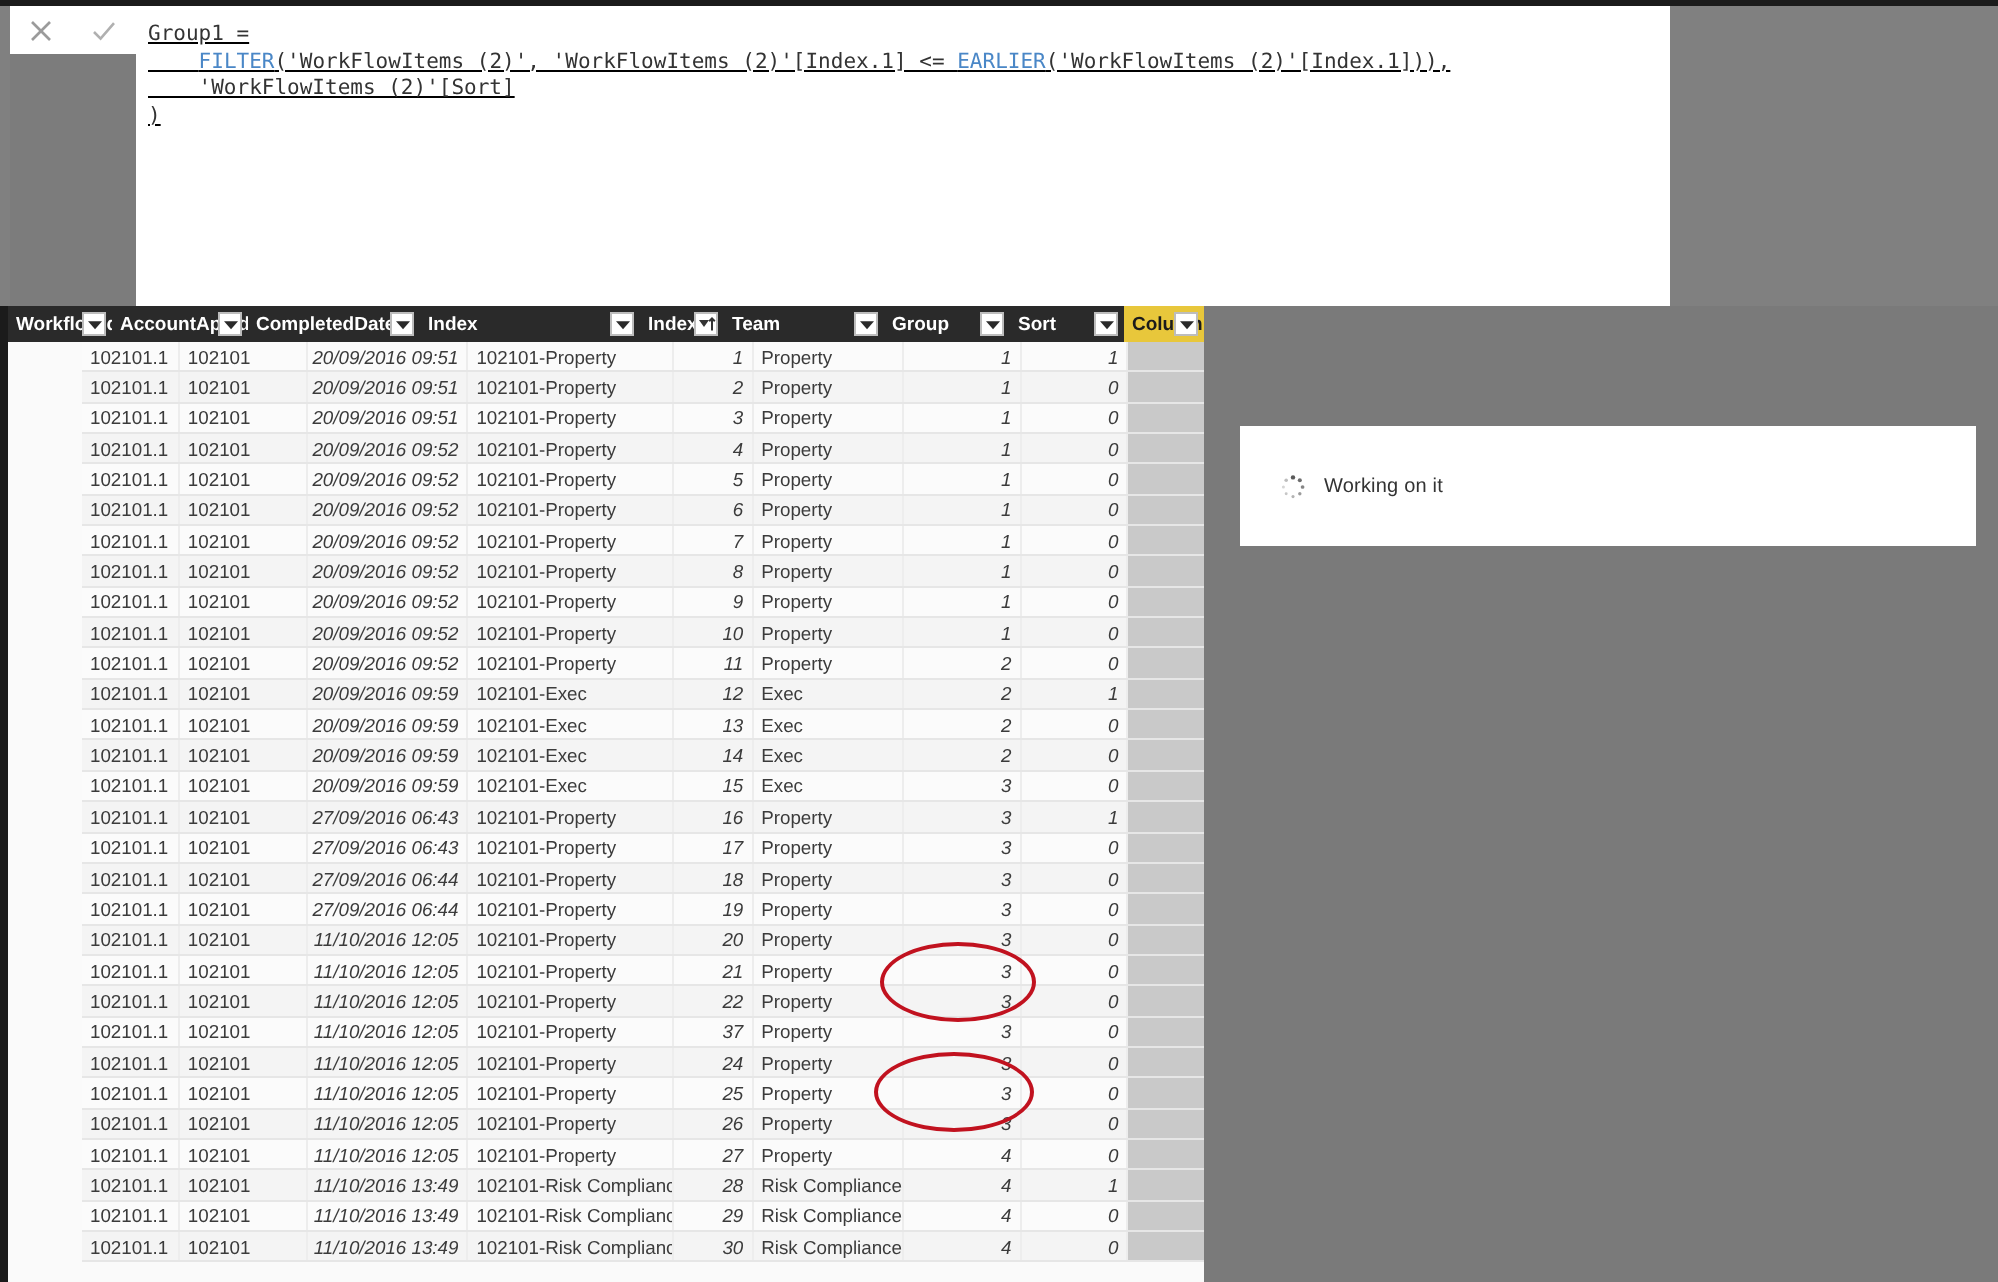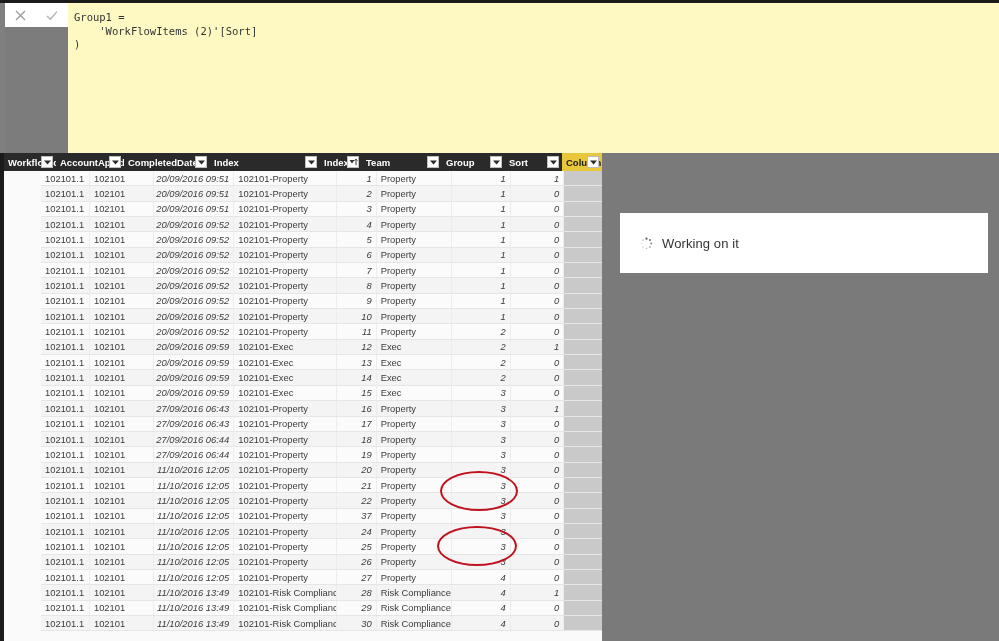--- a/index.html
+++ b/index.html
@@ -54,25 +54,26 @@
     width: 22px; height: 22px;
     display: flex;
     align-items: center;
     justify-content: center;
     cursor: pointer;
   }
   .fa-btn svg { display: block; }
   .formula-editor {
     position: absolute;
     left: 68px; top: 0;
-    width: 931px; height: 150px;
-    background: #fef9c3;
+    width: 767px; height: 150px;
+    background: #ffffff;
     padding: 8px 0 0 6px;
     box-sizing: border-box;
     overflow: hidden;
+    text-decoration: underline;
   }
   .code-line {
     font-family: "DejaVu Sans Mono", "Liberation Mono", monospace;
     font-size: 10.5px;
     line-height: 13.6px;
     color: #333333;
     white-space: pre;
   }
   .fn { color: #4a87c7; }
 
@@ -193,21 +194,21 @@
     position: absolute;
     left: 620px; top: 213px;
     width: 368px; height: 60px;
     background: #ffffff;
     display: flex;
     align-items: center;
     padding-left: 20px;
     box-sizing: border-box;
   }
   .dialog-text {
-    font-size: 13px;
+    font-size: 10px;
     color: #333333;
     margin-left: 9px;
     letter-spacing: 0.1px;
     text-align: center;
   }
   .spinner { width: 13px; height: 13px; display: block; }
 </style>
 </head>
 <body>
 
@@ -229,20 +230,21 @@
       <div class="fa-btn">
         <svg width="12" height="11" viewBox="0 0 12 11">
           <polyline points="1,6 4.3,9.3 11,1.6" fill="none" stroke="#b0b0b0" stroke-width="1.3"></polyline>
         </svg>
       </div>
     </div>
 
     <div class="formula-editor">
       <div id="code-lines">
           <div class="code-line"><span>Group1 =</span></div>
+          <div class="code-line"><span>    </span><span class="fn">FILTER</span><span>('WorkFlowItems (2)', 'WorkFlowItems (2)'[Index.1] &lt;= </span><span class="fn">EARLIER</span><span>('WorkFlowItems (2)'[Index.1])),</span></div>
           <div class="code-line"><span>    'WorkFlowItems (2)'[Sort]</span></div>
           <div class="code-line"><span>)</span></div>
         </div>
     </div>
   </div>
 
   <div class="grid-wrap">
     <div class="grid-left-edge"></div>
 
     <div class="grid">

